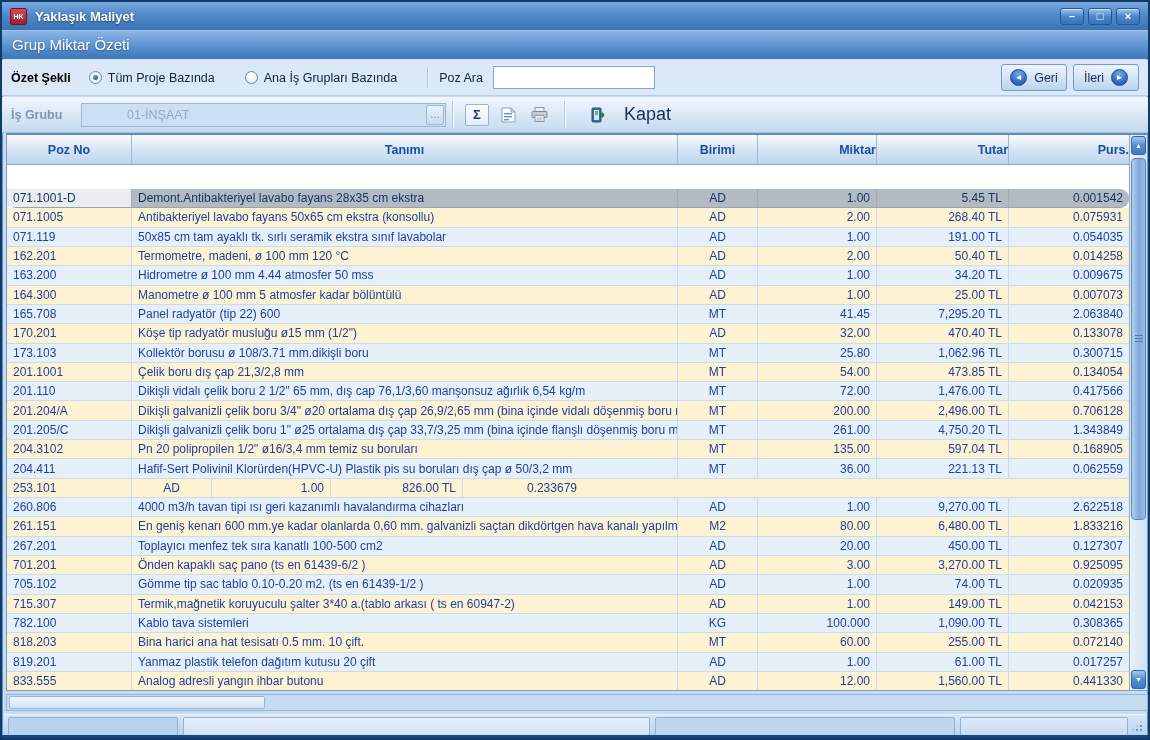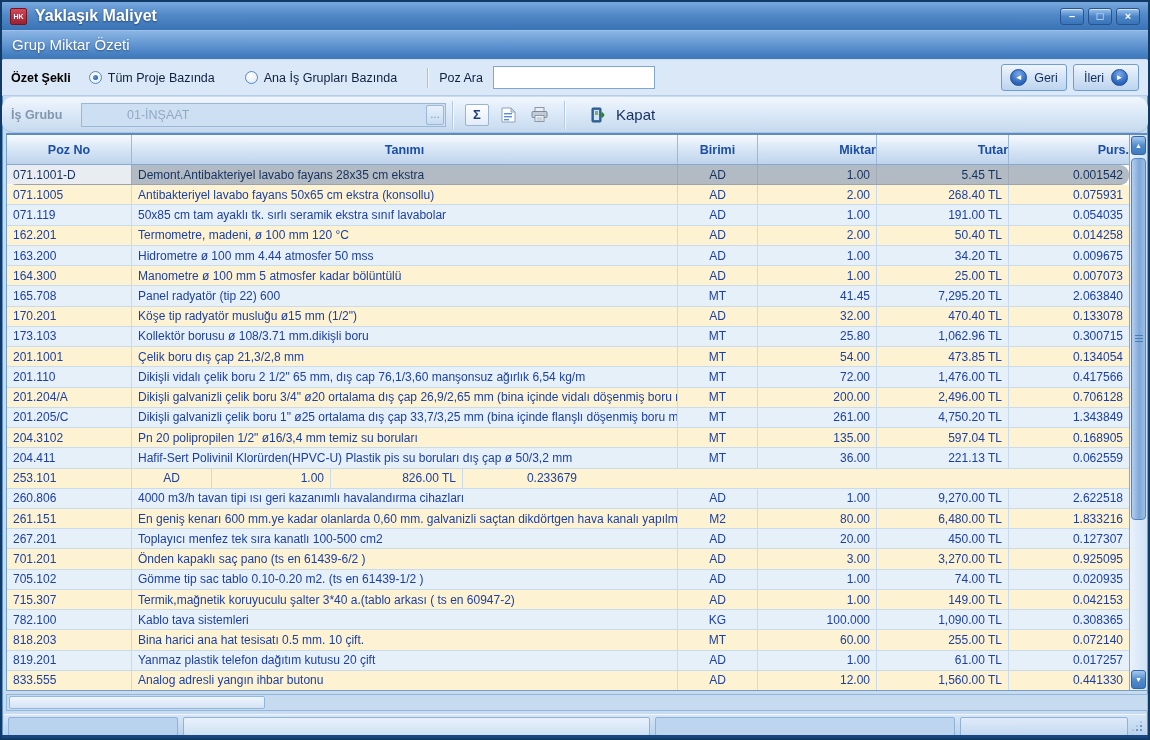--- a/index.html
+++ b/index.html
@@ -7,21 +7,21 @@
   .window { position:relative; width:1150px; height:740px; background:#c9dcef;
             border:2px solid #123a66; box-shadow: inset 0 0 0 1px #5e93cc; overflow:hidden; }
 
   
   .titlebar { position:absolute; left:0; right:0; top:0; height:28px;
               background:linear-gradient(180deg,#79a9de 0%,#5289c8 45%,#3a74b6 100%);
               display:flex; align-items:center; padding:0 8px; gap:8px; }
   .app-icon { width:17px; height:17px; border-radius:2px; flex:none;
               background:linear-gradient(180deg,#d04a5a,#9c2030); border:1px solid #77121f;
               color:#fff; font-size:7px; font-weight:bold; display:flex; align-items:center; justify-content:center; }
-  .title { color:#fff; font-size:16px; font-weight:bold; text-shadow:0 1px 2px rgba(0,10,40,.5);text-align:center; }
+  .title { color:#fff; font-size:13px; font-weight:bold; text-shadow:0 1px 2px rgba(0,10,40,.5);text-align:center; }
   .win-controls { margin-left:auto; display:flex; gap:4px; }
   .win-btn { width:24px; height:17px; border-radius:3px; cursor:default;
              background:linear-gradient(180deg,#9cc4ee,#4c86c8 50%,#3a74b8);
              border:1px solid #27538e; box-shadow:inset 0 1px 0 rgba(255,255,255,.55);
              color:#fff; font-size:11px; font-weight:bold; display:flex; align-items:center; justify-content:center; line-height:1; }
 
   
   .banner { position:absolute; top:28px; left:0; right:0; height:29px;
             background:linear-gradient(180deg,#8ab5e4 0%,#5e93cf 55%,#3c78bb 100%);
             border-top:1px solid #9cc0e8; border-bottom:1px solid #4a7ab2;
@@ -47,41 +47,41 @@
              display:flex; align-items:center; justify-content:center; gap:7px;
              font-size:12.5px; color:#15305e; font-family:"Liberation Sans",sans-serif; }
   .nav-circle { width:17px; height:17px; border-radius:50%; flex:none;
                 background:radial-gradient(circle at 50% 28%,#74a9e8,#2a64ba 70%);
                 border:1px solid #1c4c96; color:#fff; font-size:8px;
                 display:flex; align-items:center; justify-content:center; }
 
   
   .group-row { position:absolute; top:95px; left:0; right:0; height:36px;
                background:linear-gradient(180deg,#f1f6fd 0%,#dae8f7 50%,#c6daee 100%);
-               border-bottom:1px solid #a9c5e2; display:flex; align-items:center; padding:0 9px;border-radius:11px; }
+               border-bottom:1px solid #a9c5e2; display:flex; align-items:center; padding:0 9px; }
   .group-label { font-weight:bold; color:#8296ae; font-size:12.5px; width:70px; }
   .combo { position:relative; width:365px; height:24px; background:#cddff2; border:1px solid #9cb8d6;
            display:flex; align-items:center;padding-left:39px; }
   .combo input { flex:1; min-width:0; background:transparent; border:none; outline:none;
                  color:#93a9c2; font:12.5px "Liberation Sans",sans-serif; padding-left:6px; }
   .browse-btn { width:18px; height:20px; margin:1px; flex:none; border:1px solid #9cb8d6; border-radius:2px;
                 background:linear-gradient(180deg,#e8f1fc,#c8dcf1); color:#6f8cb0; font-size:10px;
                 display:flex; align-items:center; justify-content:center; line-height:1; }
   .tb-sep { width:1px; height:28px; background:#b4cbe5; box-shadow:1px 0 0 #f4f9fe; margin:0 6px; }
   .toolbar { display:flex; align-items:center; gap:7px; margin-left:6px; }
   .tool-btn { height:22px; min-width:24px; display:flex; align-items:center; justify-content:center;
               background:transparent; border:1px solid transparent; cursor:default; }
   .sigma-btn { border:1px solid #98b4d2; border-radius:2px; background:linear-gradient(180deg,#fdfeff,#e3edf8);
                color:#1d3c78; font-weight:bold; font-size:13px; }
-  .kapat-btn { display:flex; align-items:center; gap:10px; margin-left:12px; color:#15305e; font-size:15px; cursor:default; }
+  .kapat-btn { display:flex; align-items:center; gap:18px; margin-left:12px; color:#15305e; font-size:18px; cursor:default; }
 
   
   .table { position:absolute; top:131px; left:4px; width:1142px; height:558px;
            border:1px solid #769fc8; border-top:2px solid #5e8bc0; background:#fff; display:flex; }
-  .cols { flex:1; min-width:0; display:flex; flex-direction:column; }
+  .cols { flex:1; min-width:0; display:flex; flex-direction:column;gap:24px; }
   .thead { height:30px; flex:none; display:flex;
            background:linear-gradient(180deg,#f7fbff 0%,#dae7f6 45%,#bed4ec 100%);
            border-bottom:1px solid #86a9cf; }
   .th { display:flex; align-items:center; justify-content:center; font-weight:bold; color:#1b4ea6;
         font-size:12.5px; border-right:1px solid #9cb9da; }
   .th:last-child { border-right:none; }
   .tbody { flex:1; display:flex; flex-direction:column; min-height:0; }
   .trow { flex:1; min-height:0; display:flex; border-bottom:1px solid #cadbec; cursor:default; }
   .trow:last-child { border-bottom:none; }
   .alt-cream { background:#fdf3d3; }

